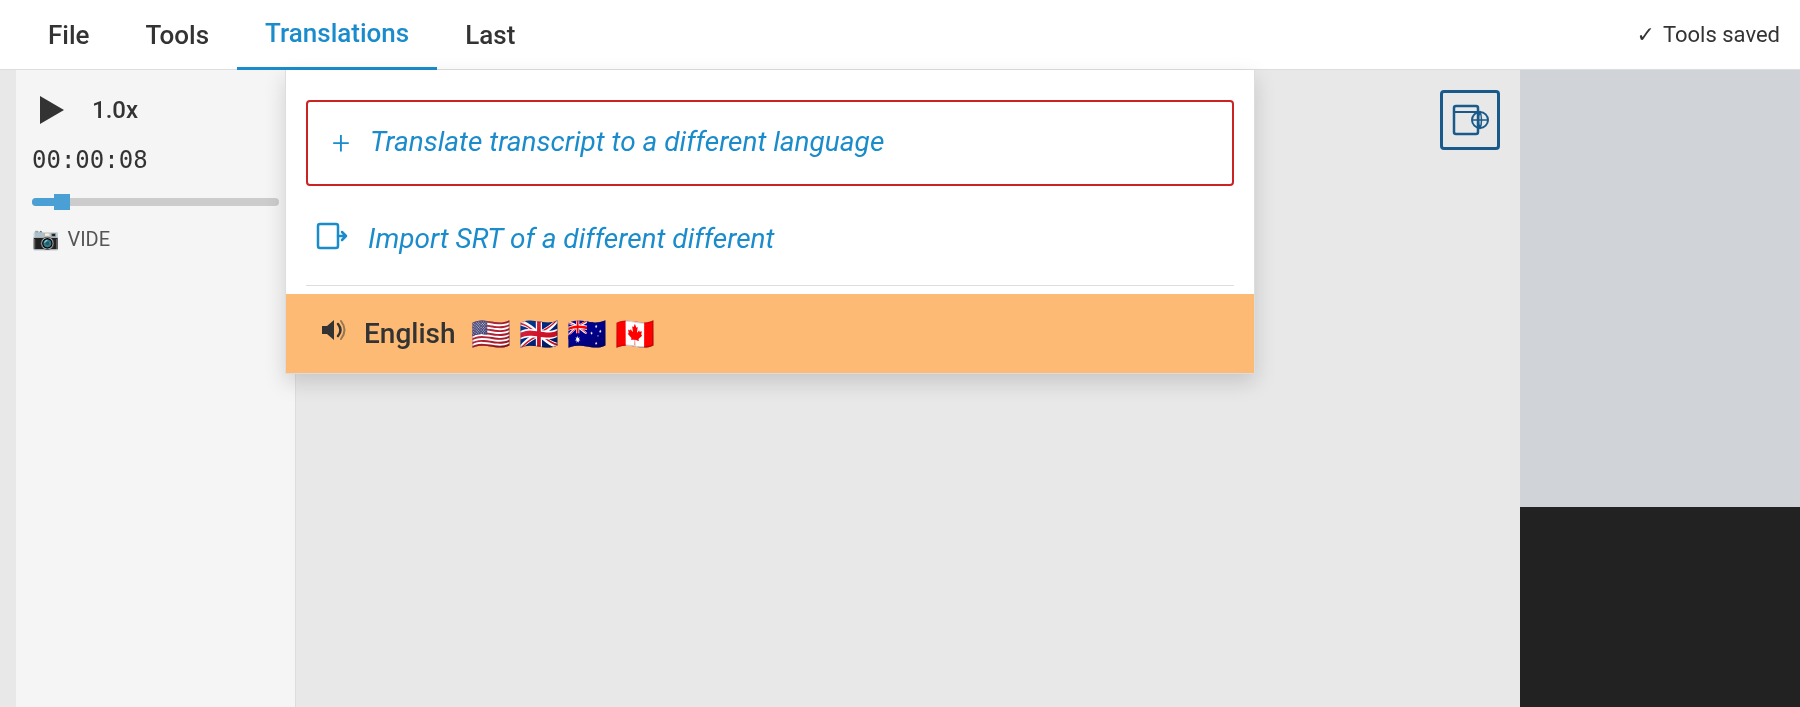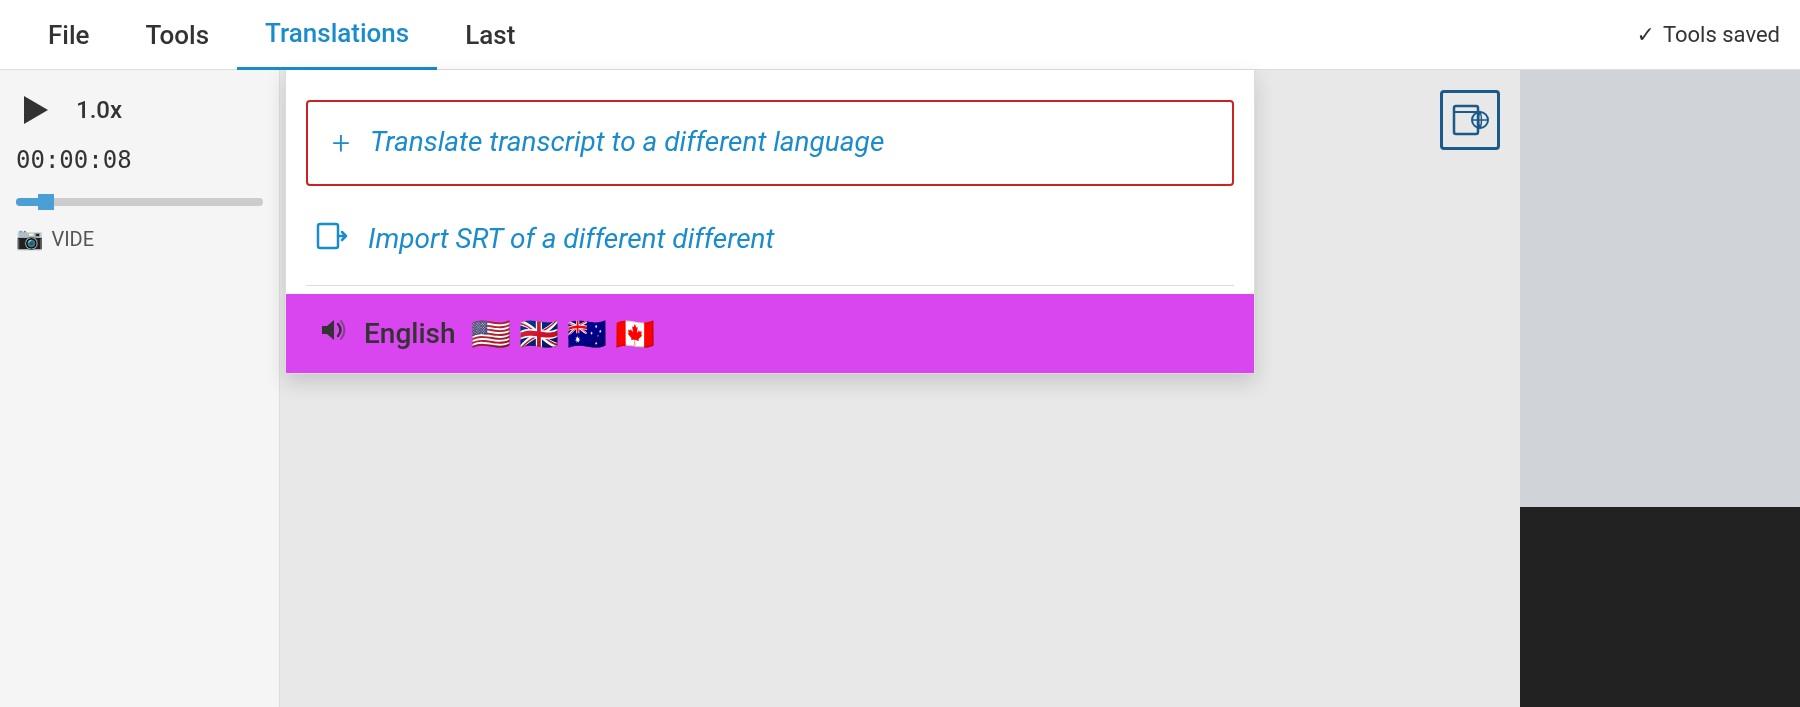--- a/index.html
+++ b/index.html
@@ -50,21 +50,21 @@
     }
 
     .check-icon {
       color: #333;
       font-size: 22px;
     }
 
     
     .left-panel {
       position: absolute;
-      left: 0;
+      left: 16px;
       top: 70px;
       width: 280px;
       height: calc(707px - 70px);
       background: #f5f5f5;
       border-right: 1px solid #ddd;
       padding: 20px 16px;
     }
 
     .playback-controls {
       display: flex;
@@ -199,21 +199,21 @@
       height: 1px;
       background: #ddd;
       margin: 8px 20px;
     }
 
     .language-item {
       display: flex;
       align-items: center;
       gap: 16px;
       padding: 20px 30px;
-      background: #d946ef;
+      background: #fdba74;
       cursor: pointer;
     }
 
     .speaker-icon {
       font-size: 28px;
       color: #333;
     }
 
     .lang-text {
       font-size: 28px;

